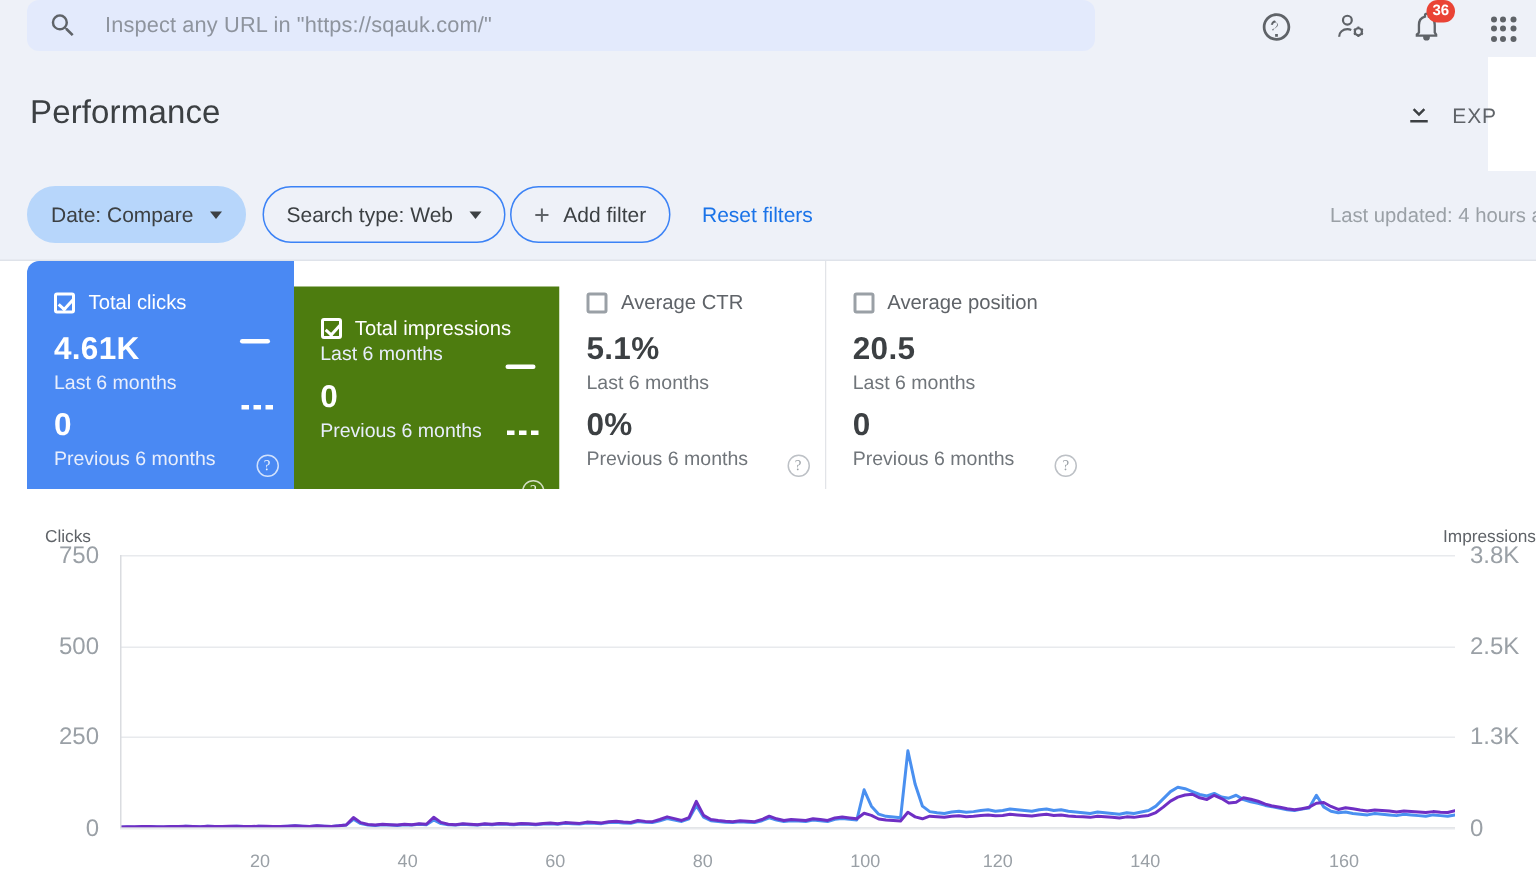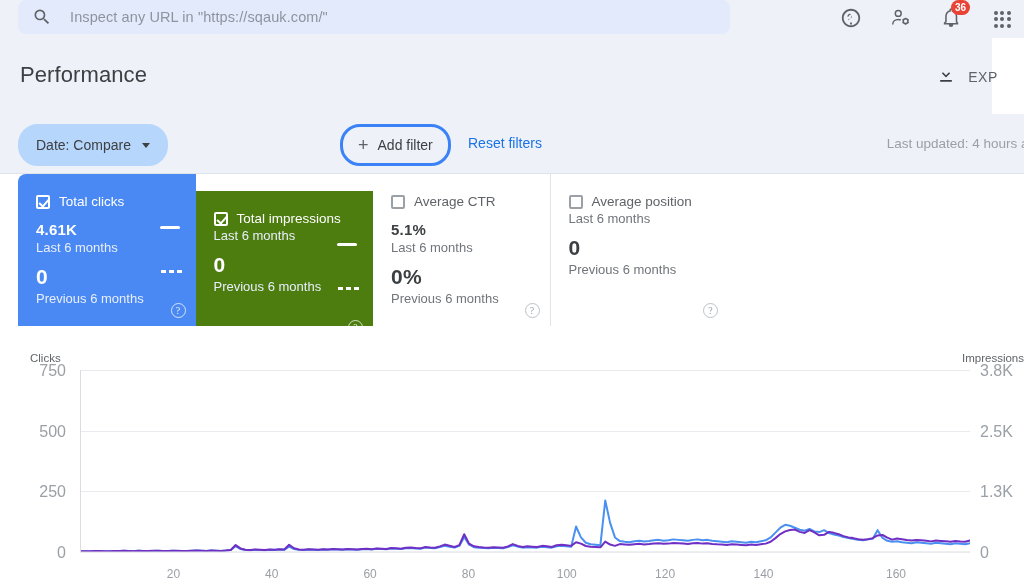--- a/index.html
+++ b/index.html
@@ -59,21 +59,21 @@
     cursor: pointer; white-space: nowrap;
   }
 
   
   .filters {
     position: absolute; top: 114px; left: 0; width: 1024px; height: 60px;
     background: #eef1f8; border-bottom: 1px solid #dfe3ea;
   }
   .chip {
     position: absolute; top: 10px; height: 37px;
-    border: 3px solid #3b82f6; border-radius: 20px;
+    border: 1px solid #3b82f6; border-radius: 20px;
     display: flex; align-items: center; padding: 18px 15px;
     font-size: 14px; color: #3c4043; background: #eef1f8; cursor: pointer;
     white-space: nowrap;
   }
   .chip.active { background: #b7d6fb; border-color: #b7d6fb; }
   .chip .caret {
     margin-left: 11px; width: 0; height: 0;
     border-left: 4.5px solid transparent; border-right: 4.5px solid transparent;
     border-top: 5px solid #3c4043;
   }
@@ -109,21 +109,21 @@
   .cbox.off { border-color: #9aa0a6; }
   .cbox.on::after {
     content: ""; position: absolute; left: 3px; top: 0px;
     width: 4px; height: 8px; border: solid #fff;
     border-width: 0 2px 2px 0; transform: rotate(42deg);
   }
   .card-label { font-size: 13.5px; }
   .card.sel-blue .card-label, .card.sel-purple .card-label { color: #fff; }
   .card.plain .card-label { color: #5f6368; }
 
-  .bigval { font-size: 15px; font-weight: 700; margin-top: 12px; letter-spacing: .2px; }
+  .bigval { font-size: 21px; font-weight: 700; margin-top: 12px; letter-spacing: .2px; }
   .subval { font-size: 13px; margin-top: 2px; }
   .bigval2 { font-size: 21px; font-weight: 700; margin-top: 10px; letter-spacing: .2px; }
   .card.sel-blue .bigval, .card.sel-blue .bigval2,
   .card.sel-purple .bigval, .card.sel-purple .bigval2 { color: #fff; }
   .card.sel-blue .subval, .card.sel-purple .subval { color: #e8eefc; }
   .card.plain .bigval, .card.plain .bigval2 { color: #3c4043; }
   .card.plain .subval { color: #70757a; }
 
   .dash {
     position: absolute; right: 16px; top: 52px;
@@ -227,20 +227,24 @@
             <path fill="#3c4043" d="M5 20h14v-2H5v2zm7-18v10.2l-3.6-3.6L7 10l5 5 5-5-1.4-1.4L12 12.2V2h0z"></path>
           </svg>
       </span>
       <span>EXP</span>
     </div>
   </div>
 
   <div class="filters">
     <div class="chip active" id="chip-date">
       <span>Date: Compare</span>
+      <span class="caret"></span>
+    </div>
+    <div class="chip" id="chip-type">
+      <span>Search type: Web</span>
       <span class="caret"></span>
     </div>
     <div class="chip" id="chip-add">
       <span class="plus">+</span>
       <span>Add filter</span>
     </div>
     <div class="reset-link">Reset filters</div>
     <div class="last-updated">Last updated: 4 hours ag</div>
   </div>
 
@@ -287,20 +291,21 @@
         <div class="subval">Last 6 months</div>
         <div class="bigval2">0%</div>
         <div class="subval">Previous 6 months</div>
         <span class="qmark">?</span>
       </div>
       <div class="card plain">
         <div class="card-head">
           <span class="cbox off"></span>
           <span class="card-label">Average position</span>
         </div>
+        <div class="bigval">20.5</div>
         <div class="subval">Last 6 months</div>
         <div class="bigval2">0</div>
         <div class="subval">Previous 6 months</div>
         <span class="qmark">?</span>
       </div>
     </div>
 
   <div class="chart-wrap">
     <div class="axis-title" id="ytitle-left">Clicks</div>
     <div class="axis-title" id="ytitle-right">Impressions</div>
@@ -310,21 +315,21 @@
         <div class="ytick" style="left: 8px; top: 153.333px;">250</div>
         <div class="ytick right" style="left: 962px; top: 153.333px;">1.3K</div>
         <div class="ytick" style="left: 8px; top: 92.6667px;">500</div>
         <div class="ytick right" style="left: 962px; top: 92.6667px;">2.5K</div>
         <div class="ytick" style="left: 8px; top: 32px;">750</div>
         <div class="ytick right" style="left: 962px; top: 32px;">3.8K</div>
         <div class="xtick" style="left: 135.425px;">20</div>
         <div class="xtick" style="left: 233.768px;">40</div>
         <div class="xtick" style="left: 332.11px;">60</div>
         <div class="xtick" style="left: 430.453px;">80</div>
-        <div class="xtick" style="left: 528.796px;">100</div>
+        <div class="xtick" style="left: 528.796px; text-align: right;">100</div>
         <div class="xtick" style="left: 627.138px;">120</div>
         <div class="xtick" style="left: 725.481px;">140</div>
         <div class="xtick" style="left: 858px;">160</div>
       </div>
     <svg id="plot" viewBox="0 0 890 182" preserveAspectRatio="none">
         <polyline points="0.00,181.51 4.86,181.27 9.73,181.51 14.59,181.27 19.45,181.03 24.32,181.27 29.18,181.51 34.04,181.03 38.91,181.27 43.77,180.79 48.63,181.03 53.50,181.27 58.36,180.79 63.22,181.03 68.09,181.27 72.95,181.03 77.81,180.79 82.68,181.03 87.54,181.27 92.40,180.79 97.27,181.03 102.13,181.27 106.99,181.03 111.86,180.79 116.72,180.54 121.58,180.79 126.45,181.03 131.31,180.54 136.17,180.79 141.04,181.03 145.90,180.54 150.77,180.06 155.63,176.18 160.49,179.09 165.36,180.06 170.22,180.30 175.08,179.82 179.95,180.06 184.81,180.30 189.67,179.82 194.54,180.06 199.40,179.57 204.26,179.82 209.13,176.66 213.99,179.09 218.85,179.82 223.72,180.06 228.58,179.57 233.44,179.82 238.31,180.06 243.17,179.57 248.03,179.82 252.90,179.33 257.76,179.57 262.62,179.82 267.49,179.33 272.35,179.57 277.21,179.82 282.08,179.33 286.94,179.09 291.80,179.57 296.67,178.85 301.53,179.09 306.39,179.33 311.26,178.60 316.12,178.85 320.98,179.09 325.85,178.36 330.71,178.12 335.57,178.60 340.44,178.85 345.30,177.63 350.16,178.12 355.03,178.36 359.89,177.15 364.75,175.69 369.62,176.66 374.48,177.63 379.34,175.93 384.21,166.95 389.07,174.72 393.93,177.15 398.80,177.63 403.66,178.12 408.52,178.36 413.39,177.87 418.25,178.12 423.11,178.36 427.98,177.15 432.84,175.21 437.70,176.66 442.57,177.63 447.43,177.15 452.30,177.39 457.16,177.63 462.02,176.66 466.89,177.15 471.75,177.63 476.61,176.18 481.48,175.69 486.34,176.18 491.20,176.66 496.07,156.52 500.93,167.44 505.79,172.78 510.66,174.23 515.52,174.72 520.38,175.21 525.25,130.55 530.11,152.88 534.97,167.44 539.84,171.08 544.70,171.81 549.56,172.29 554.43,171.32 559.29,170.84 564.15,171.57 569.02,171.08 573.88,170.35 578.74,169.87 583.61,170.84 588.47,170.35 593.33,169.38 598.20,169.87 603.06,170.35 607.92,170.84 612.79,169.87 617.65,169.38 622.51,170.35 627.38,169.87 632.24,170.84 637.10,171.32 641.97,171.81 646.83,172.29 651.69,171.32 656.56,171.81 661.42,172.29 666.28,172.78 671.15,171.81 676.01,172.29 680.87,171.32 685.74,170.35 690.60,167.44 695.46,162.59 700.33,157.73 705.19,154.82 710.05,155.79 714.92,157.73 719.78,159.67 724.64,160.65 729.51,158.95 734.37,161.37 739.23,162.10 744.10,160.16 748.96,163.07 753.83,164.53 758.69,165.50 763.55,166.95 768.42,167.93 773.28,168.90 778.14,169.87 783.01,170.35 787.87,169.38 792.73,168.65 797.60,160.16 802.46,167.93 807.32,170.84 812.19,171.81 817.05,171.32 821.91,172.29 826.78,172.78 831.64,173.26 836.50,172.29 841.37,172.78 846.23,173.26 851.09,173.75 855.96,172.78 860.82,173.26 865.68,173.75 870.55,174.23 875.41,173.26 880.27,173.75 885.14,174.23 890.00,173.26" fill="none" stroke="#4a90f0" stroke-width="2" stroke-linejoin="round" stroke-linecap="round" vector-effect="non-scaling-stroke"></polyline>
         <polyline points="0.00,181.28 4.86,181.14 9.73,181.23 14.59,181.04 19.45,180.95 24.32,181.14 29.18,181.23 34.04,180.95 38.91,181.04 43.77,180.80 48.63,180.95 53.50,181.14 58.36,180.80 63.22,180.95 68.09,181.04 72.95,180.85 77.81,180.75 82.68,180.95 87.54,181.04 92.40,180.75 97.27,180.85 102.13,181.04 106.99,180.95 111.86,180.75 116.72,180.56 121.58,180.75 126.45,180.95 131.31,180.56 136.17,180.75 141.04,180.95 145.90,180.56 150.77,179.99 155.63,175.06 160.49,178.41 165.36,179.70 170.22,179.99 175.08,179.51 179.95,179.80 184.81,179.99 189.67,179.51 194.54,179.80 199.40,179.22 204.26,179.51 209.13,174.82 213.99,178.26 218.85,179.51 223.72,179.80 228.58,179.22 233.44,179.51 238.31,179.80 243.17,179.22 248.03,179.51 252.90,179.03 257.76,179.22 262.62,179.51 267.49,179.03 272.35,179.22 277.21,179.51 282.08,179.03 286.94,178.65 291.80,179.13 296.67,178.41 301.53,178.65 306.39,178.93 311.26,178.07 316.12,178.26 320.98,178.65 325.85,177.79 330.71,177.45 335.57,178.07 340.44,178.36 345.30,176.97 350.16,177.59 355.03,177.79 359.89,176.35 364.75,174.58 369.62,175.77 374.48,176.97 379.34,175.06 384.21,164.28 389.07,173.62 393.93,176.35 398.80,176.97 403.66,177.45 408.52,177.79 413.39,177.21 418.25,177.45 423.11,177.79 427.98,176.35 432.84,174.10 437.70,175.87 442.57,176.97 447.43,176.35 452.30,176.64 457.16,176.97 462.02,175.87 466.89,176.35 471.75,176.97 476.61,175.29 481.48,174.72 486.34,175.29 491.20,175.87 496.07,172.18 500.93,173.62 505.79,176.01 510.66,176.64 515.52,176.97 520.38,177.31 525.25,171.56 530.11,174.58 534.97,175.87 539.84,174.10 544.70,174.43 549.56,174.82 554.43,174.24 559.29,173.86 564.15,174.43 569.02,174.10 573.88,173.62 578.74,173.28 583.61,173.86 588.47,173.62 593.33,172.90 598.20,173.28 603.06,173.62 607.92,173.95 612.79,173.28 617.65,172.90 622.51,173.62 627.38,173.28 632.24,173.95 637.10,174.34 641.97,174.58 646.83,174.91 651.69,174.24 656.56,174.58 661.42,174.91 666.28,175.29 671.15,174.58 676.01,174.91 680.87,174.24 685.74,173.62 690.60,171.70 695.46,168.11 700.33,164.04 705.19,161.41 710.05,159.97 714.92,159.49 719.78,161.88 724.64,162.94 729.51,160.21 734.37,162.36 739.23,165.33 744.10,164.85 748.96,161.88 753.83,162.84 758.69,164.18 763.55,166.10 768.42,167.39 773.28,168.11 778.14,169.16 783.01,169.79 787.87,169.16 792.73,168.11 797.60,165.48 802.46,165.00 807.32,167.63 812.19,169.64 817.05,168.49 821.91,169.16 826.78,170.03 831.64,170.60 836.50,169.93 841.37,170.27 846.23,170.74 851.09,171.37 855.96,170.60 860.82,170.98 865.68,171.37 870.55,171.70 875.41,171.08 880.27,171.46 885.14,171.70 890.00,170.51" fill="none" stroke="#6f2fc4" stroke-width="2" stroke-linejoin="round" stroke-linecap="round" vector-effect="non-scaling-stroke"></polyline>
         <line x1="0" y1="182" x2="890" y2="182" stroke="#dadce0" stroke-width="1" vector-effect="non-scaling-stroke"></line>
       </svg>
   <div class="gridline" style="top: 222px;"></div>

